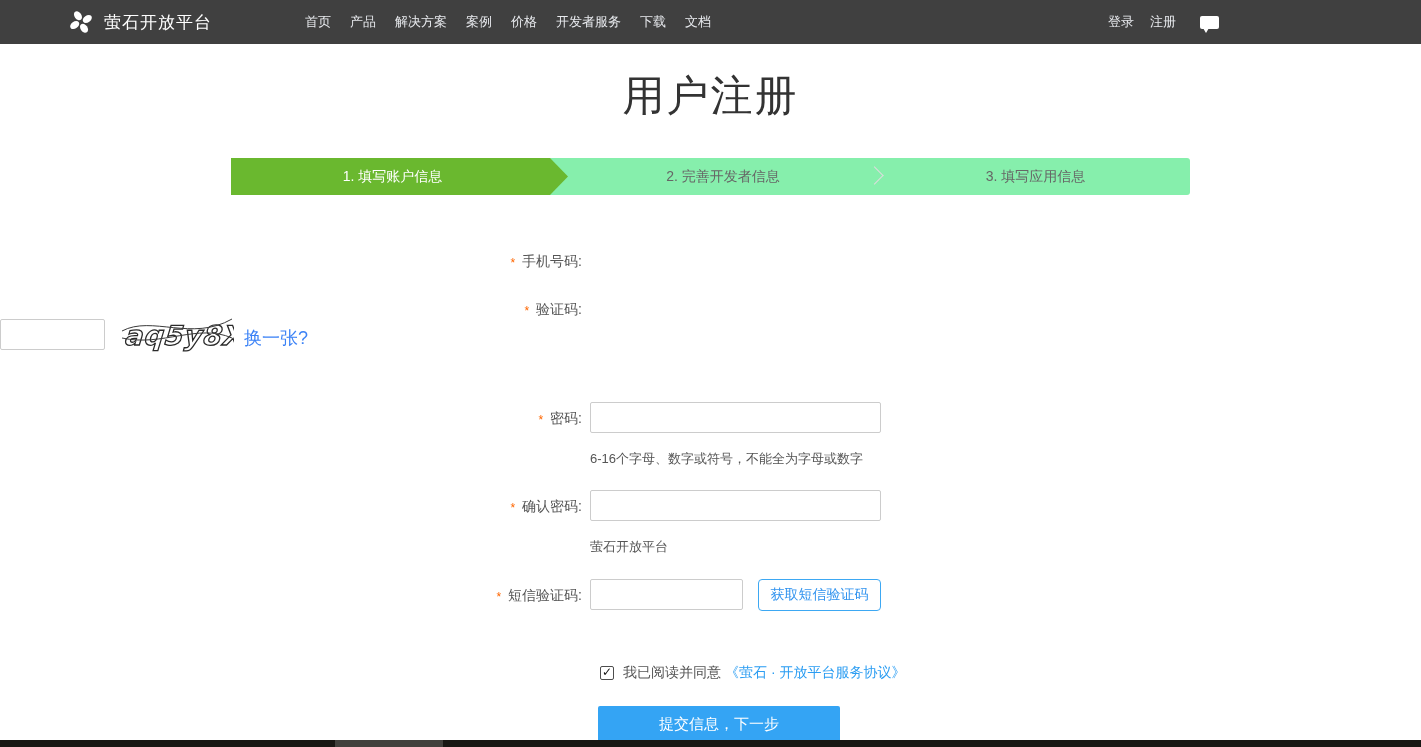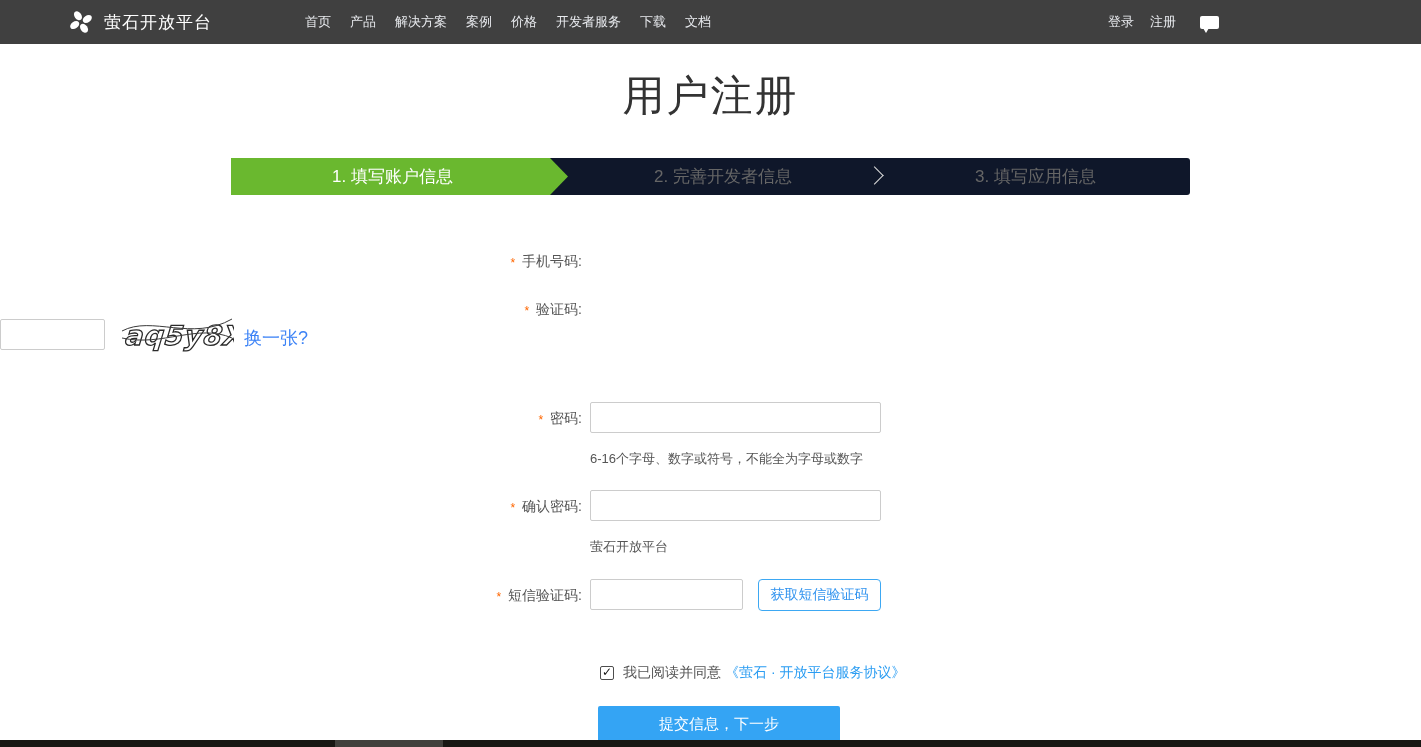--- a/index.html
+++ b/index.html
@@ -19,22 +19,22 @@
   .chat-icon { margin-left:8px; position:relative; width:19px; height:13px; background:#fff;
     border-radius:2px; cursor:pointer; }
   .chat-icon::after { content:""; position:absolute; left:3px; bottom:-4px; width:0; height:0;
     border-left:3px solid transparent; border-right:3px solid transparent; border-top:5px solid #fff; }
 
   
   .page-title { margin-top:27px; text-align:center; font-size:42px; color:#333; font-weight:400;
     letter-spacing:2px; line-height:50px; }
 
   
-  .steps { position:relative; width:959px; height:37px; margin:37px auto 0; background:#0f172a;
-    border-radius:3px; font-size:17px; }
+  .steps { position:relative; width:959px; height:37px; margin:37px auto 0; background:#86efac;
+    border-radius:3px; font-size:14px; }
   .step { position:absolute; top:0; height:37px; line-height:37px; text-align:center; color:#666; }
   .step-1 { left:0; width:337px; background:#6ab82f; color:#fff;
     clip-path:polygon(0 0, calc(100% - 18px) 0, 100% 50%, calc(100% - 18px) 100%, 0 100%);
     padding-right:14px; }
   .step-2 { left:337px; width:310px;text-align:center; }
   .step-3 { left:650px; width:309px; }
   .step-divider { position:absolute; left:637px; top:11px; width:13px; height:13px;
     border-top:1px solid #ddd; border-right:1px solid #ddd; transform:rotate(45deg); }
 
   

